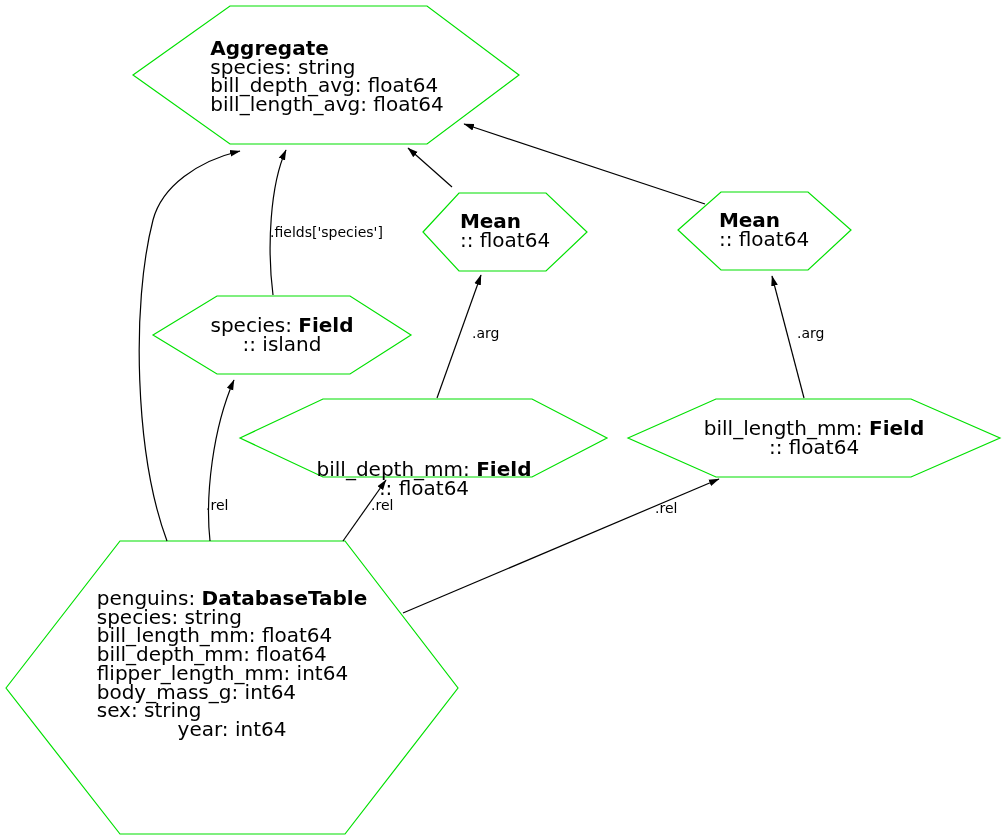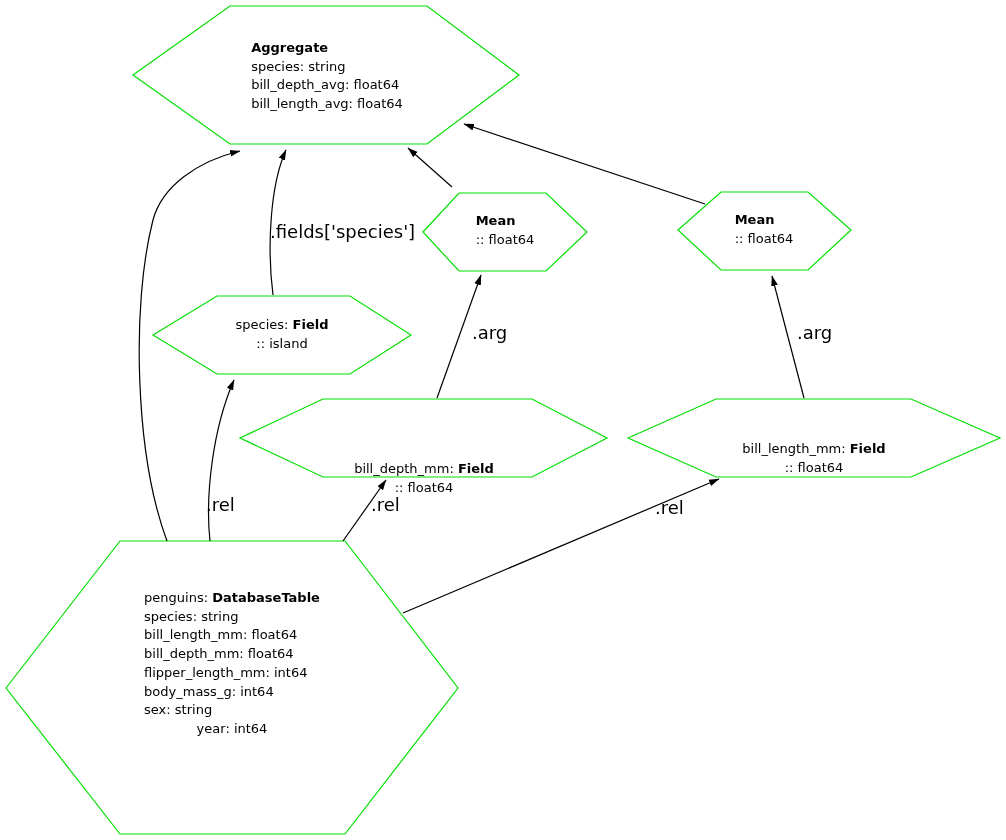--- a/index.html
+++ b/index.html
@@ -13,31 +13,31 @@
   }
   .graph-svg{position:absolute;left:0;top:0;}
   .hex{fill:#ffffff;stroke:var(--node-border,#00e000);stroke-width:1.2px;}
   .edge{fill:none;stroke:var(--edge,#000000);stroke-width:1.2px;}
   .arrowhead{fill:var(--edge,#000000);stroke:none;}
   .node-label{
     position:absolute;
     transform:translate(-50%,-50%);
     width:max-content;
     white-space:nowrap;
-    font-size:13px;
+    font-size:20px;
     line-height:18.7px;
     text-align:left;
   }
   .node-label .line{text-align:left;}
   .node-label .line.center{text-align:center;}
   .it{}
   .b{font-weight:bold;}
   .edge-label{
     position:absolute;
-    font-size:18px;
+    font-size:14px;
     line-height:16px;
     white-space:nowrap;
   }
 </style>
 </head>
 <body>
 
 <div class="canvas">
 
   <svg class="graph-svg" width="1006" height="840" viewBox="0 0 1006 840">
@@ -86,21 +86,21 @@
   <div class="node-label" style="left:282px;top:335px;">
     <div class="line"><span class="it">species</span><span>: </span><span class="b">Field</span></div>
     <div class="line center"><span>:: island</span></div>
   </div>
 
   <div class="node-label" style="left:424px;top:438px;margin-top:41px;">
     <div class="line"><span class="it">bill_depth_mm</span><span>: </span><span class="b">Field</span></div>
     <div class="line center"><span>:: float64</span></div>
   </div>
 
-  <div class="node-label" style="left:814px;top:459px;">
+  <div class="node-label" style="left:814px;top:438px;">
     <div class="line"><span class="it">bill_length_mm</span><span>: </span><span class="b">Field</span></div>
     <div class="line center"><span>:: float64</span></div>
   </div>
 
   <div class="node-label" style="left:232px;top:664px;">
     <div class="line"><span class="it">penguins</span><span>: </span><span class="b">DatabaseTable</span></div>
     <div class="line"><span class="it">species</span><span>: string</span></div>
     <div class="line"><span class="it">bill_length_mm</span><span>: float64</span></div>
     <div class="line"><span class="it">bill_depth_mm</span><span>: float64</span></div>
     <div class="line"><span class="it">flipper_length_mm</span><span>: int64</span></div>

